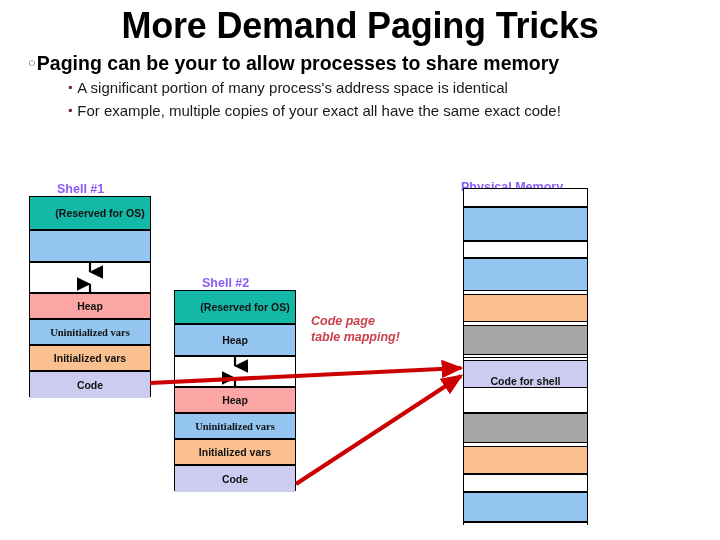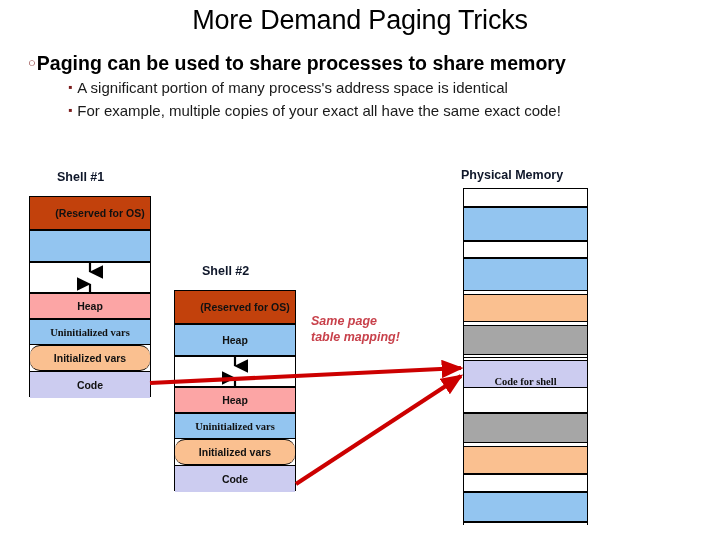--- a/index.html
+++ b/index.html
@@ -11,22 +11,22 @@
     position: relative;
     overflow: hidden;
   }
 
   
   #slide-title {
     position: absolute;
     left: 0; top: 5px;
     width: 720px;
     text-align: center;
-    font-size: 27px;
-    font-weight: normal;
+    font-size: 36px;
+    font-weight: bold;
     color: #000000;
     letter-spacing: -0.2px;
   }
 
   
   #bullets {
     position: absolute;
     left: 28px; top: 50px;
     width: 680px;
   }
@@ -62,22 +62,23 @@
   
   #diagram {
     position: absolute;
     left: 0; top: 0;
     width: 720px; height: 540px;
   }
   .col-heading {
     position: absolute;
     font-size: 12.5px;
     font-weight: bold;
-    color: #0f172a;
+    color: #8b5cf6;
     white-space: nowrap;
+    margin-top: 12px;
   }
   .mem-col {
     position: absolute;
     border: 1.6px solid #000000;
     background: #ffffff;
   }
   .seg {
     position: absolute;
     left: 0;
     width: 100%;
@@ -86,26 +87,26 @@
     display: flex;
     align-items: center;
     justify-content: center;
     font-size: 10.5px;
     font-weight: bold;
     color: #111111;
     white-space: nowrap;
   }
   .seg.no-top { border-top: none; }
   .seg.no-bot { border-bottom: none; }
-  .seg-reserved { background: #c2410c; padding-left: 20px; }
+  .seg-reserved { background: #14b8a6; padding-left: 20px; }
   .seg-stack    { background: #93c5f0; }
   .seg-gap      { background: #ffffff; }
   .seg-heap     { background: #fca5a5; }
   .seg-uninit   { background: #93c5f0; font-family: Liberation Serif, serif; }
-  .seg-init     { background: #fac090; border-radius: 10px; }
+  .seg-init     { background: #fac090; }
   .seg-code     { background: #ccccf0; }
   .seg-blank    { background: #ffffff; }
   .seg-gray     { background: #a6a6a6; }
   .seg-peach    { background: #fac090; }
   .seg-blue     { background: #93c5f0; }
 
   
   #annotation {
     position: absolute;
     left: 311px; top: 313px;
@@ -125,21 +126,21 @@
   }
 </style>
 </head>
 <body>
 
 <div id="slide-title">More Demand Paging Tricks</div>
 
 <div id="bullets">
   <div class="bullet-l1">
     <span class="marker">○</span>
-    <span>Paging can be used to share processes to share memory</span>
+    <span>Paging can be your to allow processes to share memory</span>
   </div>
   <div class="bullet-l2">
     <span class="marker">▪</span>
     <span>A significant portion of many process's address space is identical</span>
   </div>
   <div class="bullet-l2">
     <span class="marker">▪</span>
     <span>For example, multiple copies of your exact all have the same exact code!</span>
   </div>
 </div>
@@ -170,31 +171,31 @@
 
   <div class="col-heading" style="left:461px; top:168px;">Physical Memory</div>
   <div class="mem-col" id="col-phys" style="left:463px; top:188px; width:125px; height:337px;">
     <div class="seg seg-blank no-top" style="top:0px;   height:18px;"></div>
     <div class="seg seg-blue" style="top:18px;  height:34px;"></div>
     <div class="seg seg-blank" style="top:52px;  height:17px;"></div>
     <div class="seg seg-blue" style="top:69px;  height:33px;"></div>
     <div class="seg seg-peach" style="top:105px; height:28px;"></div>
     <div class="seg seg-gray" style="top:136px; height:30px;"></div>
     <div class="seg seg-blank" style="top:168px; height:13px;"></div>
-    <div class="seg seg-code" style="top:171px; height:42px;font-family:Liberation Serif, serif;">Code for shell</div>
+    <div class="seg seg-code" style="top:171px; height:42px;">Code for shell</div>
     <div class="seg seg-blank" style="top:198px; height:26px;"></div>
     <div class="seg seg-gray" style="top:224px; height:30px;"></div>
     <div class="seg seg-peach" style="top:257px; height:28px;"></div>
     <div class="seg seg-blank" style="top:285px; height:18px;"></div>
     <div class="seg seg-blue" style="top:303px; height:30px;"></div>
     <div class="seg seg-blank no-bot" style="top:333px; height:4px;"></div>
   </div>
 
   <div id="annotation">
-    <div>Same page</div>
+    <div>Code page</div>
     <div>table mapping!</div>
   </div>
 
   <svg class="overlay" viewBox="0 0 720 540">
     <defs>
       <marker id="blkDown" markerWidth="7" markerHeight="7" refX="3.5" refY="6" orient="auto">
         <path d="M0.4,0 L6.6,0 L3.5,6.4 Z" fill="#000000"></path>
       </marker>
       <marker id="blkUp" markerWidth="7" markerHeight="7" refX="3.5" refY="6" orient="auto">
         <path d="M0.4,0 L6.6,0 L3.5,6.4 Z" fill="#000000"></path>

